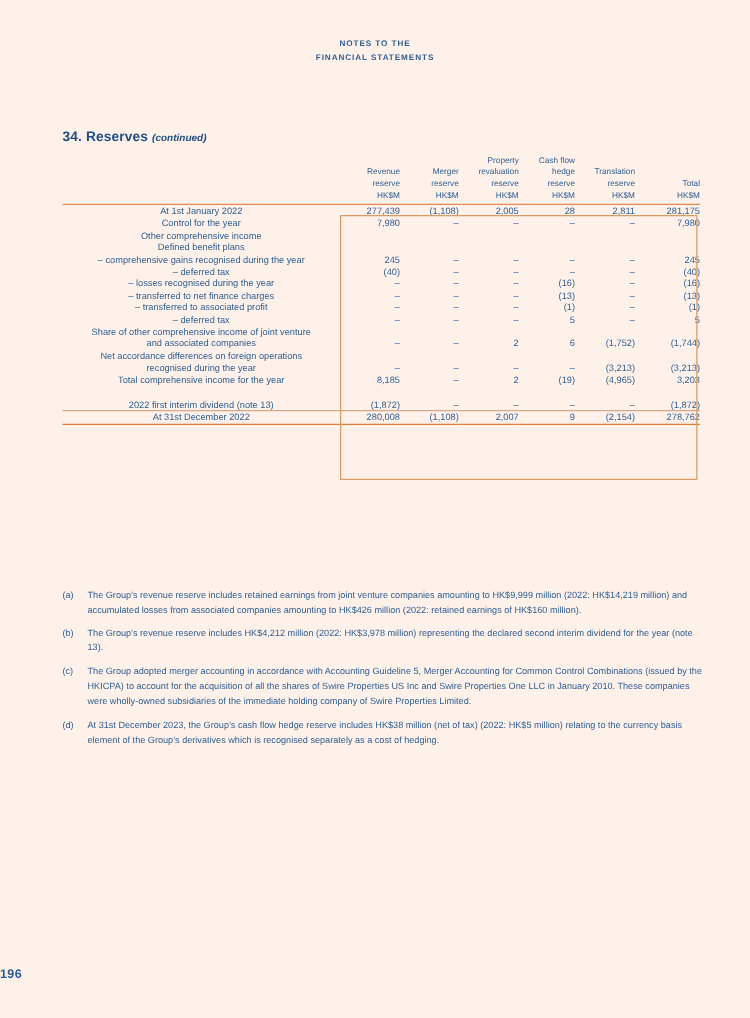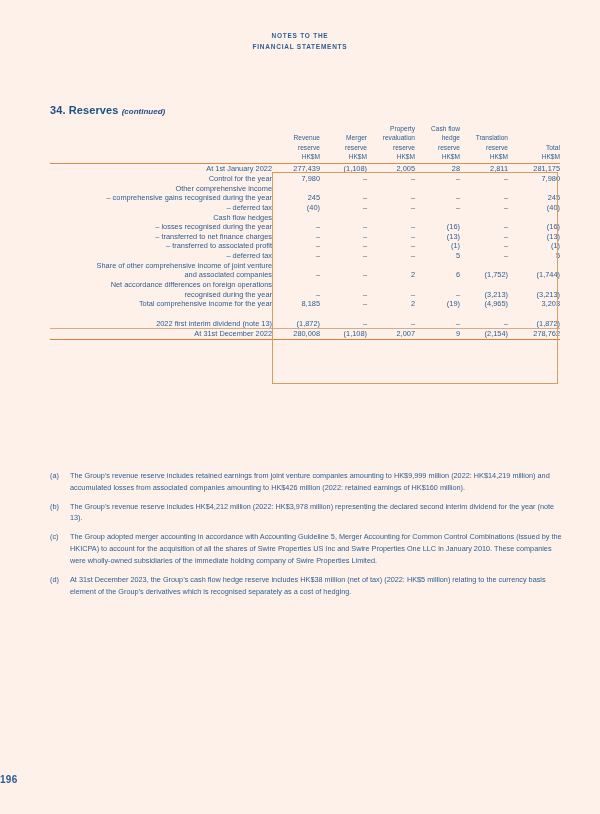--- a/index.html
+++ b/index.html
@@ -78,21 +78,21 @@
   .c1 { width: 48px; }
   .c2 { width: 47px; }
   .c3 { width: 48px; }
   .c4 { width: 45px; }
   .c5 { width: 48px; }
   .c6 { width: 52px; }
 
   tr.head-rule > td { border-bottom: 1.1px solid #e08a52; height: 2px; }
 
   td.label {
-    text-align: right;
+    text-align: center;
     padding: 2.45px 0 2.45px 0;
     line-height: 1.3;
     white-space: pre-line;
   }
   td.num {
     text-align: right;
     padding: 2.45px 0 2.45px 0;
     line-height: 1.3;
     white-space: nowrap;
   }
@@ -223,45 +223,45 @@
         <tr>
           <td class="label">Other comprehensive income</td>
           <td class="num"></td>
           <td class="num"></td>
           <td class="num"></td>
           <td class="num"></td>
           <td class="num"></td>
           <td class="num"></td>
         </tr>
         <tr>
+          <td class="label indent1">Defined benefit plans</td>
+          <td class="num"></td>
+          <td class="num"></td>
+          <td class="num"></td>
+          <td class="num"></td>
+          <td class="num"></td>
+          <td class="num"></td>
+        </tr>
+        <tr>
           <td class="label indent2">– comprehensive gains recognised during the year</td>
           <td class="num">245</td>
           <td class="num">–</td>
           <td class="num">–</td>
           <td class="num">–</td>
           <td class="num">–</td>
           <td class="num">245</td>
         </tr>
         <tr>
           <td class="label indent2">– deferred tax</td>
           <td class="num">(40)</td>
           <td class="num">–</td>
           <td class="num">–</td>
           <td class="num">–</td>
           <td class="num">–</td>
           <td class="num">(40)</td>
-        </tr>
-        <tr>
-          <td class="label indent1">Cash flow hedges</td>
-          <td class="num"></td>
-          <td class="num"></td>
-          <td class="num"></td>
-          <td class="num"></td>
-          <td class="num"></td>
-          <td class="num"></td>
         </tr>
         <tr>
           <td class="label indent2">– losses recognised during the year</td>
           <td class="num">–</td>
           <td class="num">–</td>
           <td class="num">–</td>
           <td class="num">(16)</td>
           <td class="num">–</td>
           <td class="num">(16)</td>
         </tr>

